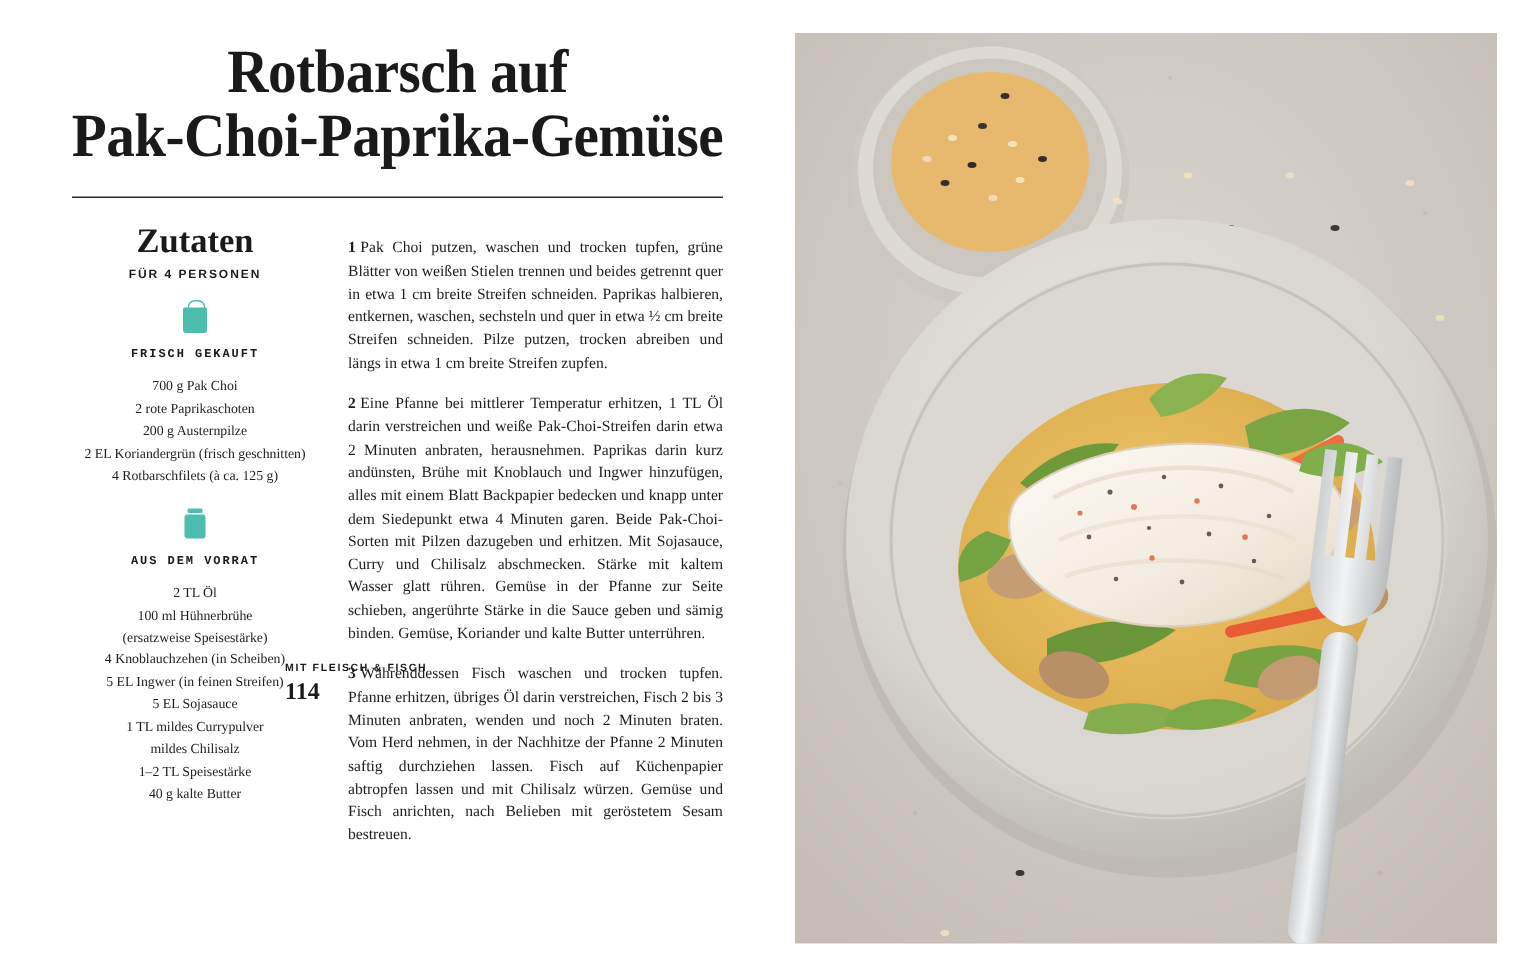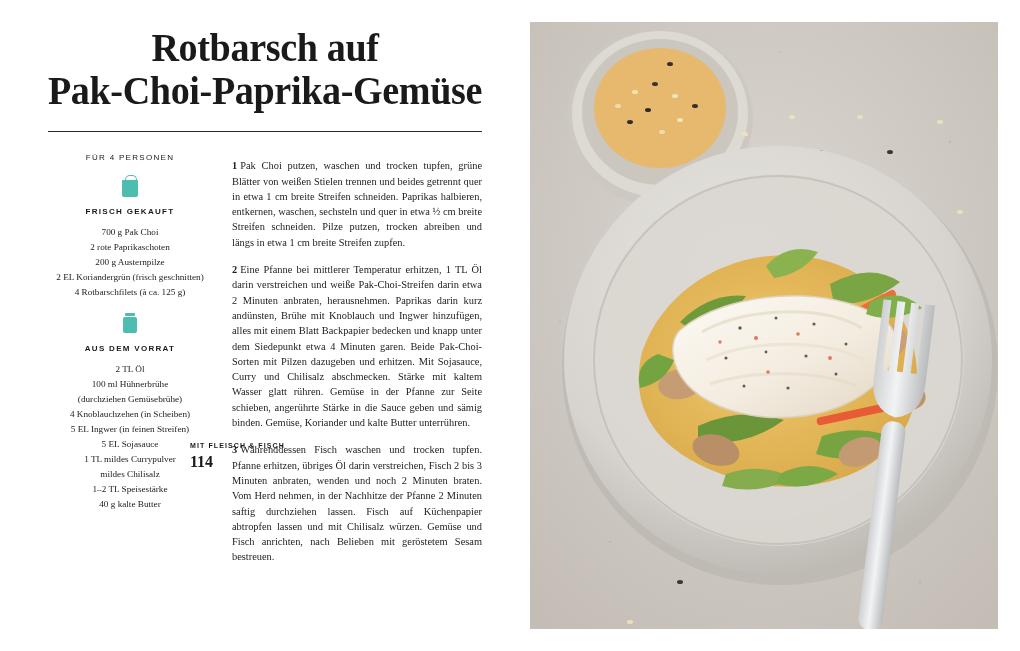--- a/index.html
+++ b/index.html
@@ -78,21 +78,21 @@
   .zutaten-head {
     font-family: "Liberation Serif", serif;
     font-size: 23px;
     font-weight: 700;
     color: #1a1a1a;
     line-height: 1.1;
   }
   .zutaten-sub {
     font-family: "Liberation Sans", sans-serif;
     font-size: 8px;
-    font-weight: 400;
+    font-weight: 700;
     letter-spacing: 1.3px;
     color: #1a1a1a;
     margin-top: 5px;
   }
   .sect-icon {
     margin: 18px auto 7px auto;
     width: 18px;
     height: 20px;
     position: relative;
   }
@@ -121,21 +121,21 @@
   }
   .icon-jar:before {
     content: "";
     position: absolute;
     top: -4px; left: 2px;
     width: 10px; height: 3px;
     background: #4dbdb0;
     border-radius: 1px;
   }
   .sect-title {
-    font-family: Liberation Sans, sans-serif;
+    font-family: Liberation Mono, monospace;
     font-size: 8px;
     font-weight: 700;
     letter-spacing: 1.3px;
     color: #1a1a1a;
     margin-bottom: 9px;
   }
   .ing-line {
     font-family: "Liberation Serif", serif;
     font-size: 9.2px;
     line-height: 1.62;
@@ -205,39 +205,40 @@
       <div class="title-line">Rotbarsch auf</div>
       <div class="title-line">Pak-Choi-Paprika-Gemüse</div>
 
     </div>
 
     <div class="rule"></div>
 
     <div class="columns">
 
       <div class="col-ingredients">
+        <div class="zutaten-head">Zutaten</div>
         <div class="zutaten-sub">FÜR 4 PERSONEN</div>
 
         <div class="sect-icon">
           <div class="icon-bag"></div>
         </div>
         <div class="sect-title">FRISCH GEKAUFT</div>
         <div class="ing-line">700 g Pak Choi</div>
         <div class="ing-line">2 rote Paprikaschoten</div>
         <div class="ing-line">200 g Austernpilze</div>
         <div class="ing-line">2 EL Koriandergrün (frisch geschnitten)</div>
         <div class="ing-line">4 Rotbarschfilets (à ca. 125 g)</div>
 
         <div class="sect-icon">
           <div class="icon-jar"></div>
         </div>
         <div class="sect-title">AUS DEM VORRAT</div>
         <div class="ing-line">2 TL Öl</div>
         <div class="ing-line">100 ml Hühnerbrühe</div>
-        <div class="ing-line">(durchziehen Gemüsebrühe)</div>
+        <div class="ing-line">(ersatzweise Speisestärke)</div>
         <div class="ing-line">4 Knoblauchzehen (in Scheiben)</div>
         <div class="ing-line">5 EL Ingwer (in feinen Streifen)</div>
         <div class="ing-line">5 EL Sojasauce</div>
         <div class="ing-line">1 TL mildes Currypulver</div>
         <div class="ing-line">mildes Chilisalz</div>
         <div class="ing-line">1–2 TL Speisestärke</div>
         <div class="ing-line">40 g kalte Butter</div>
       </div>
 
       <div class="col-steps">

